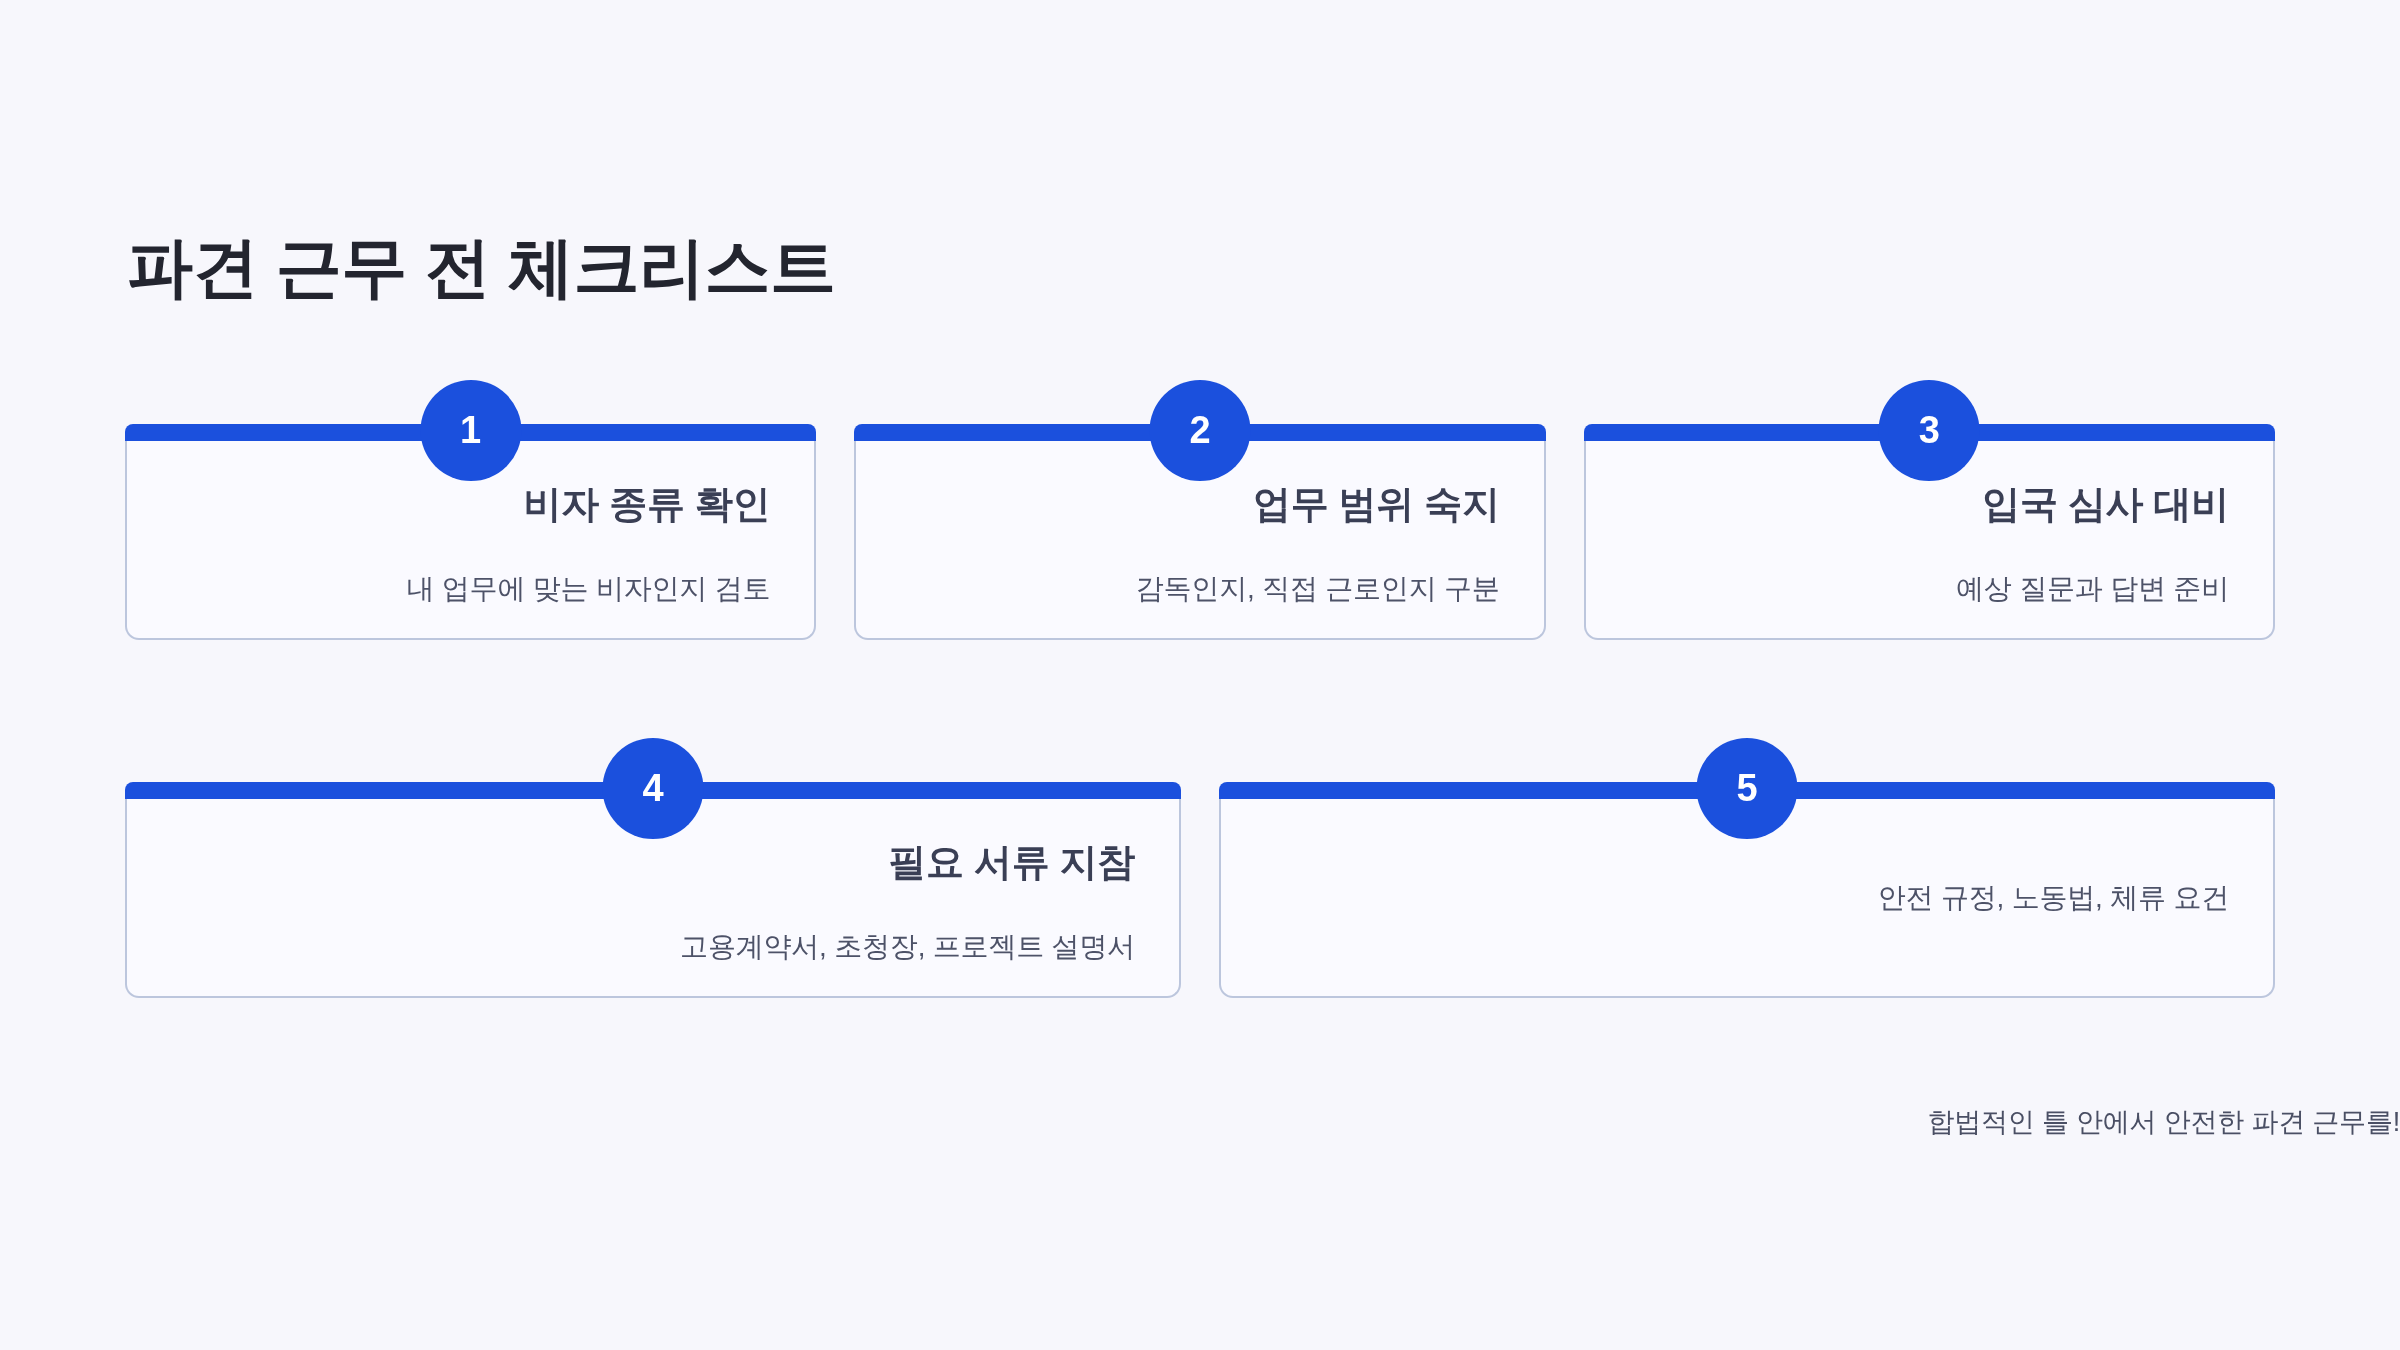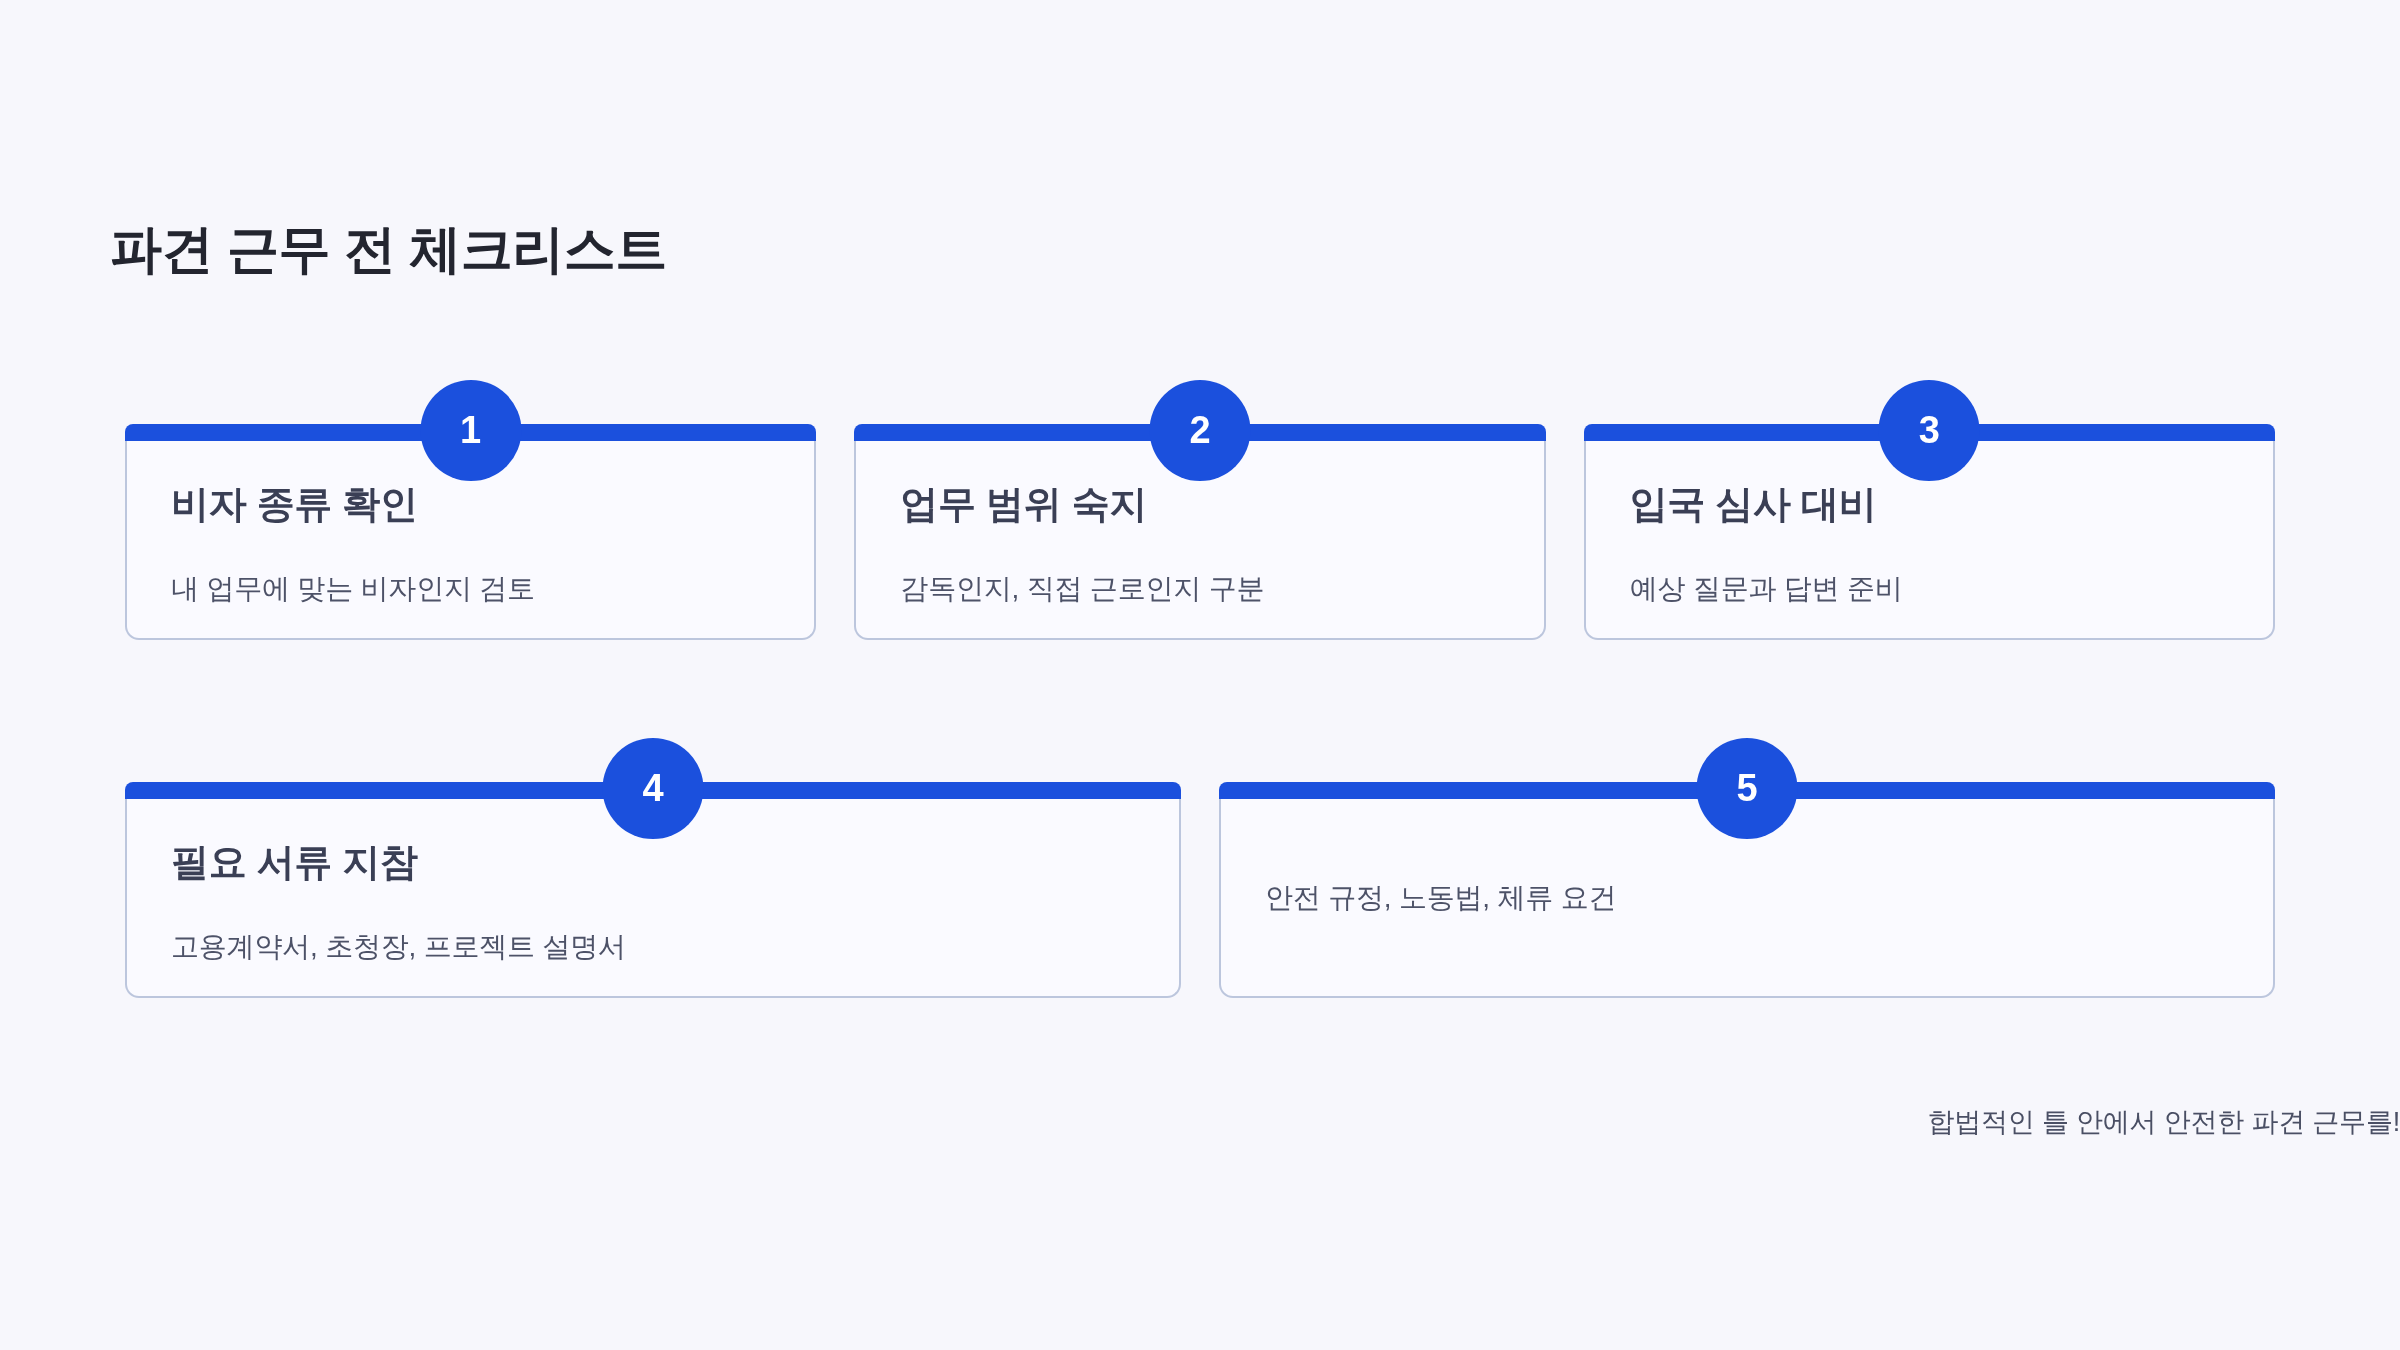--- a/index.html
+++ b/index.html
@@ -18,23 +18,23 @@
   #page {
     position: relative;
     width: 2400px;
     height: 1350px;
     box-sizing: border-box;
   }
 
   
   #page-title {
     position: absolute;
-    left: 110px;
+    left: 127px;
     top: 182px;
-    font-size: 52px;
+    font-size: 66px;
     line-height: 1.25;
     font-weight: 700;
     letter-spacing: -0.5px;
     color: #23252f;
     white-space: nowrap;
   }
 
   
   .row {
     position: absolute;
@@ -55,20 +55,21 @@
   .card {
     position: relative;
     margin-top: 48px;
     height: 212px;
     box-sizing: border-box;
     background: #fafaff;
     border: 2px solid #bcc6dd;
     border-top: none;
     border-radius: 14px;
     padding: 52px 44px 0 44px;
+    text-align: right;
   }
 
   
   .card-bar {
     position: absolute;
     left: 0;
     right: 0;
     top: 44px;
     height: 17px;
     background: #1b50dd;

